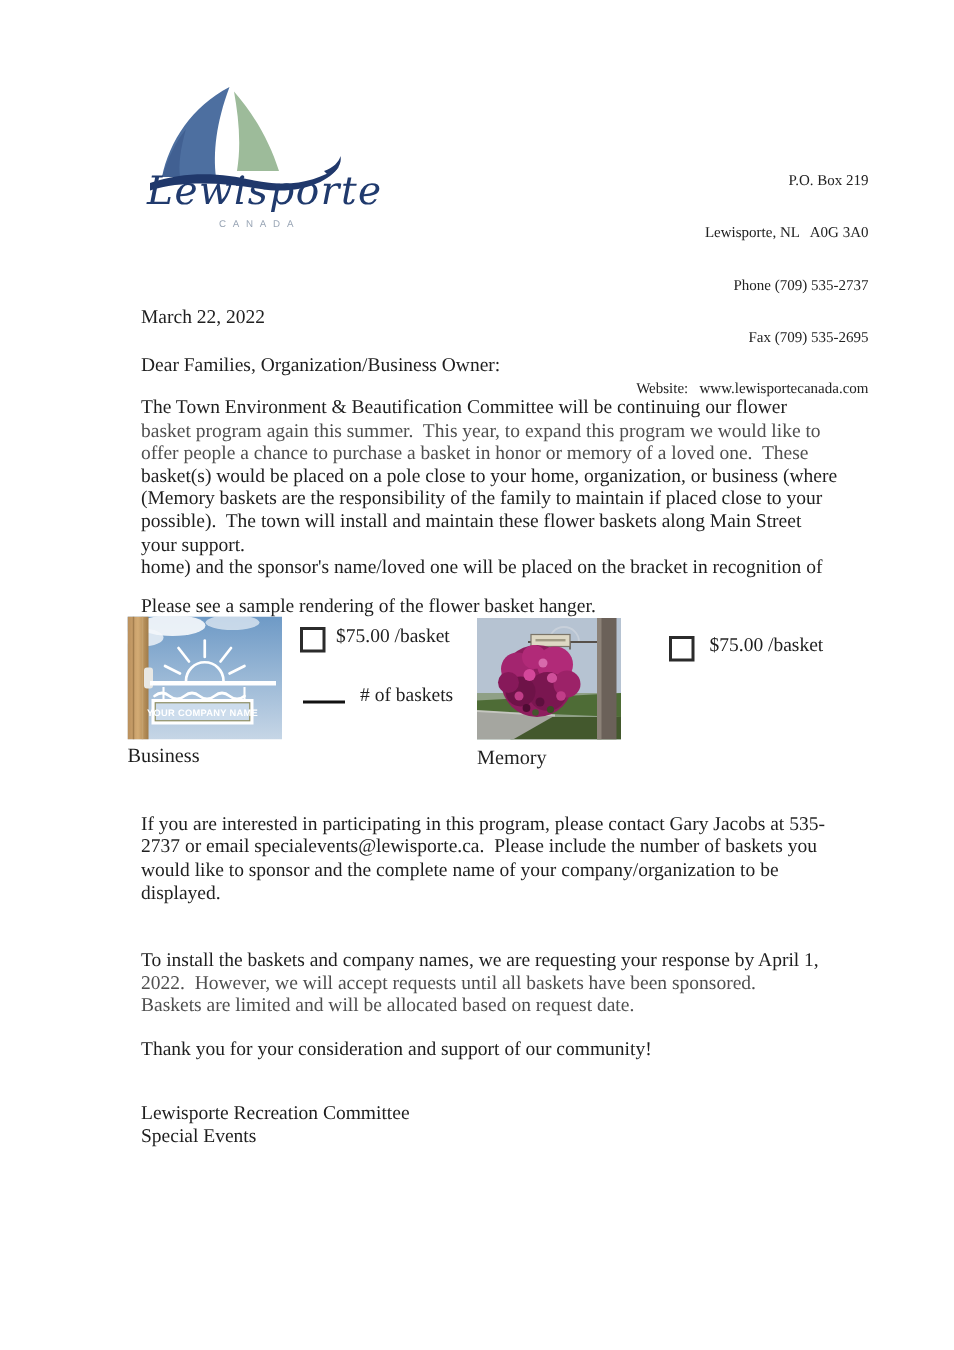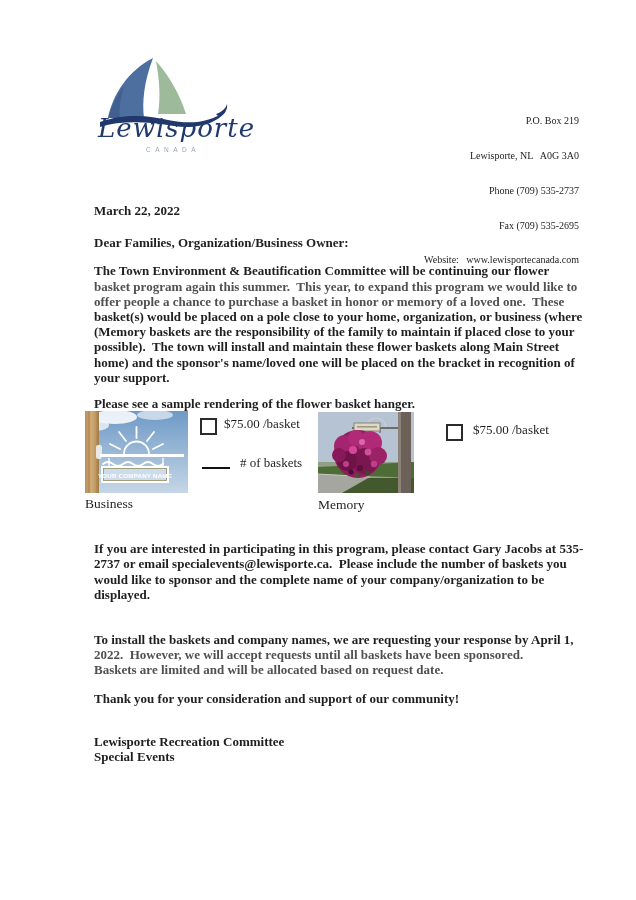--- a/index.html
+++ b/index.html
@@ -20,21 +20,21 @@
     font-family:"Liberation Sans", sans-serif; font-size:6.5px;
     letter-spacing:4.5px; color:#9aa6b6; margin:3px 0 0 48px;
   }
   .contact {
     position:absolute; top:92px; right:57px; text-align:right;
     font-size:10px; line-height:11.6px; color:#222; white-space:pre;
   }
 
   
   .body { position:absolute; left:94px; top:203px; width:490px; font-size:13px; line-height:15.2px; }
-  .ln, .single { white-space:pre;font-weight:bold; }
+  .ln, .single { white-space:pre; }
   .fade { color:#505050; }
   .date { margin-bottom:17px; }
   .salut { margin-bottom:13px; }
   .para { margin-bottom:11px; }
   .para2 { margin-bottom:13px;margin-top:30px; }
   .thanks { margin-bottom:28px; }
 
   
   .sample { position:relative; left:-9px; width:490px; height:100px; margin-bottom:1px; }
   .photo { position:absolute; }
@@ -75,22 +75,22 @@
 
     <div class="salut single">Dear Families, Organization/Business Owner:</div>
 
     <div class="para">
       <div class="ln">The Town Environment &amp; Beautification Committee will be continuing our flower</div>
       <div class="ln fade">basket program again this summer.  This year, to expand this program we would like to</div>
       <div class="ln fade">offer people a chance to purchase a basket in honor or memory of a loved one.  These</div>
       <div class="ln">basket(s) would be placed on a pole close to your home, organization, or business (where</div>
       <div class="ln">(Memory baskets are the responsibility of the family to maintain if placed close to your</div>
       <div class="ln">possible).  The town will install and maintain these flower baskets along Main Street</div>
+      <div class="ln">your support.</div>
       <div class="ln">home) and the sponsor's name/loved one will be placed on the bracket in recognition of</div>
-      <div class="ln">your support.</div>
     </div>
 
     <div class="single">Please see a sample rendering of the flower basket hanger.</div>
 
     <div class="sample">
 
       <svg class="photo" style="left:0; top:0;" width="103" height="82" viewBox="0 0 103 82">
         <defs>
           <linearGradient id="sky1" x1="0" y1="0" x2="0" y2="1">
             <stop offset="0" stop-color="#6e9ac6"></stop>

